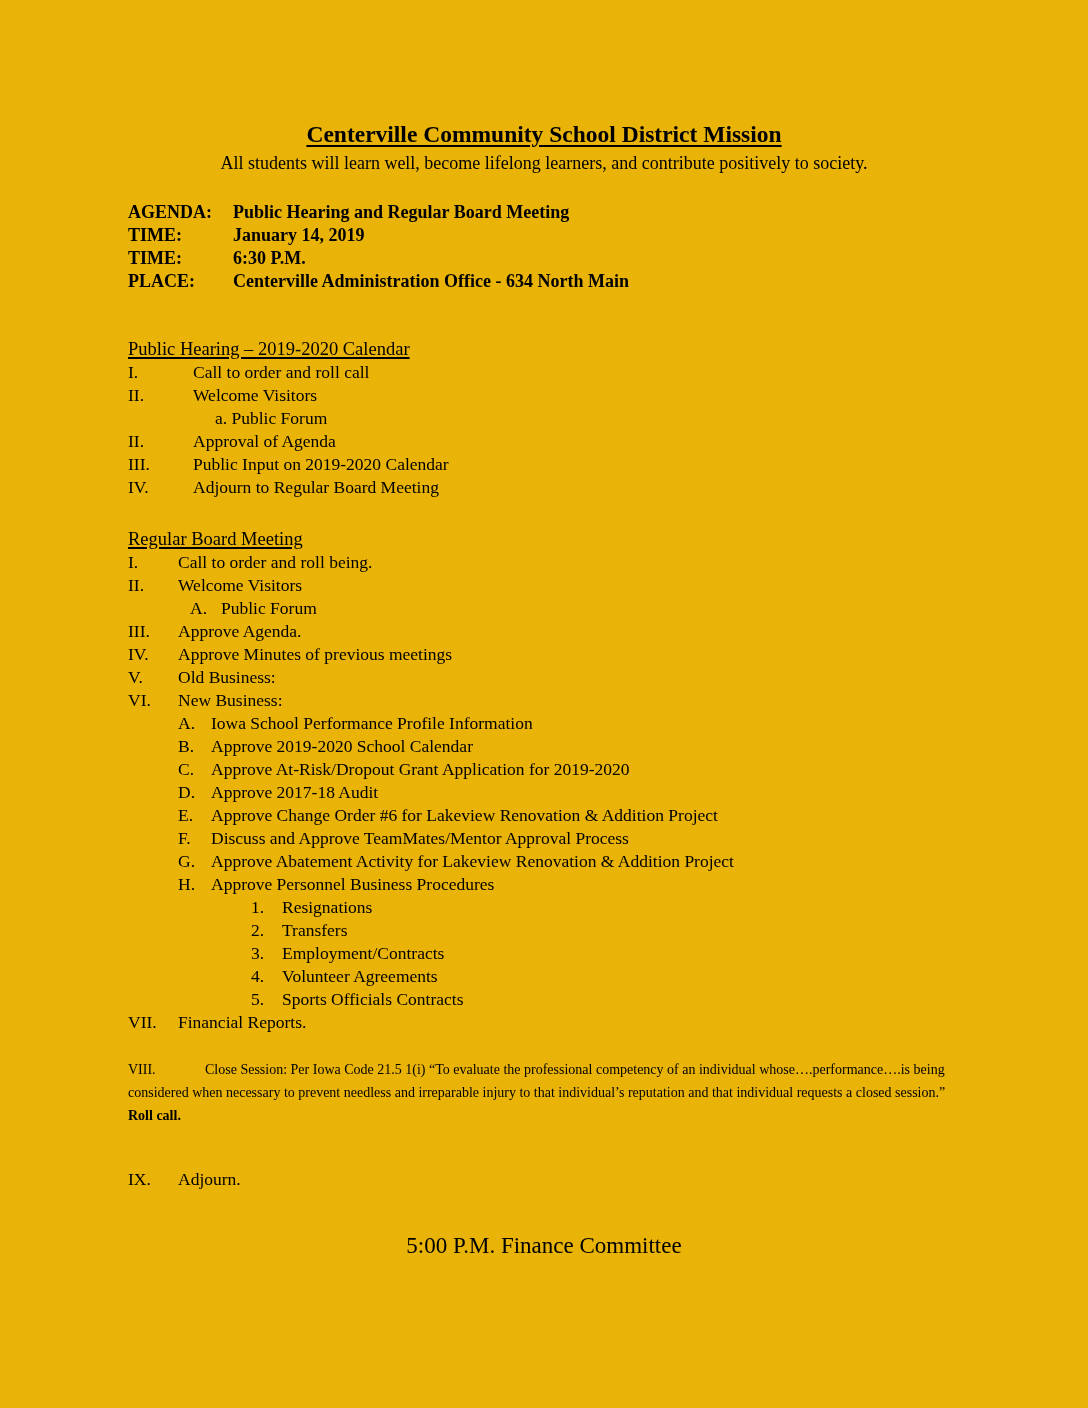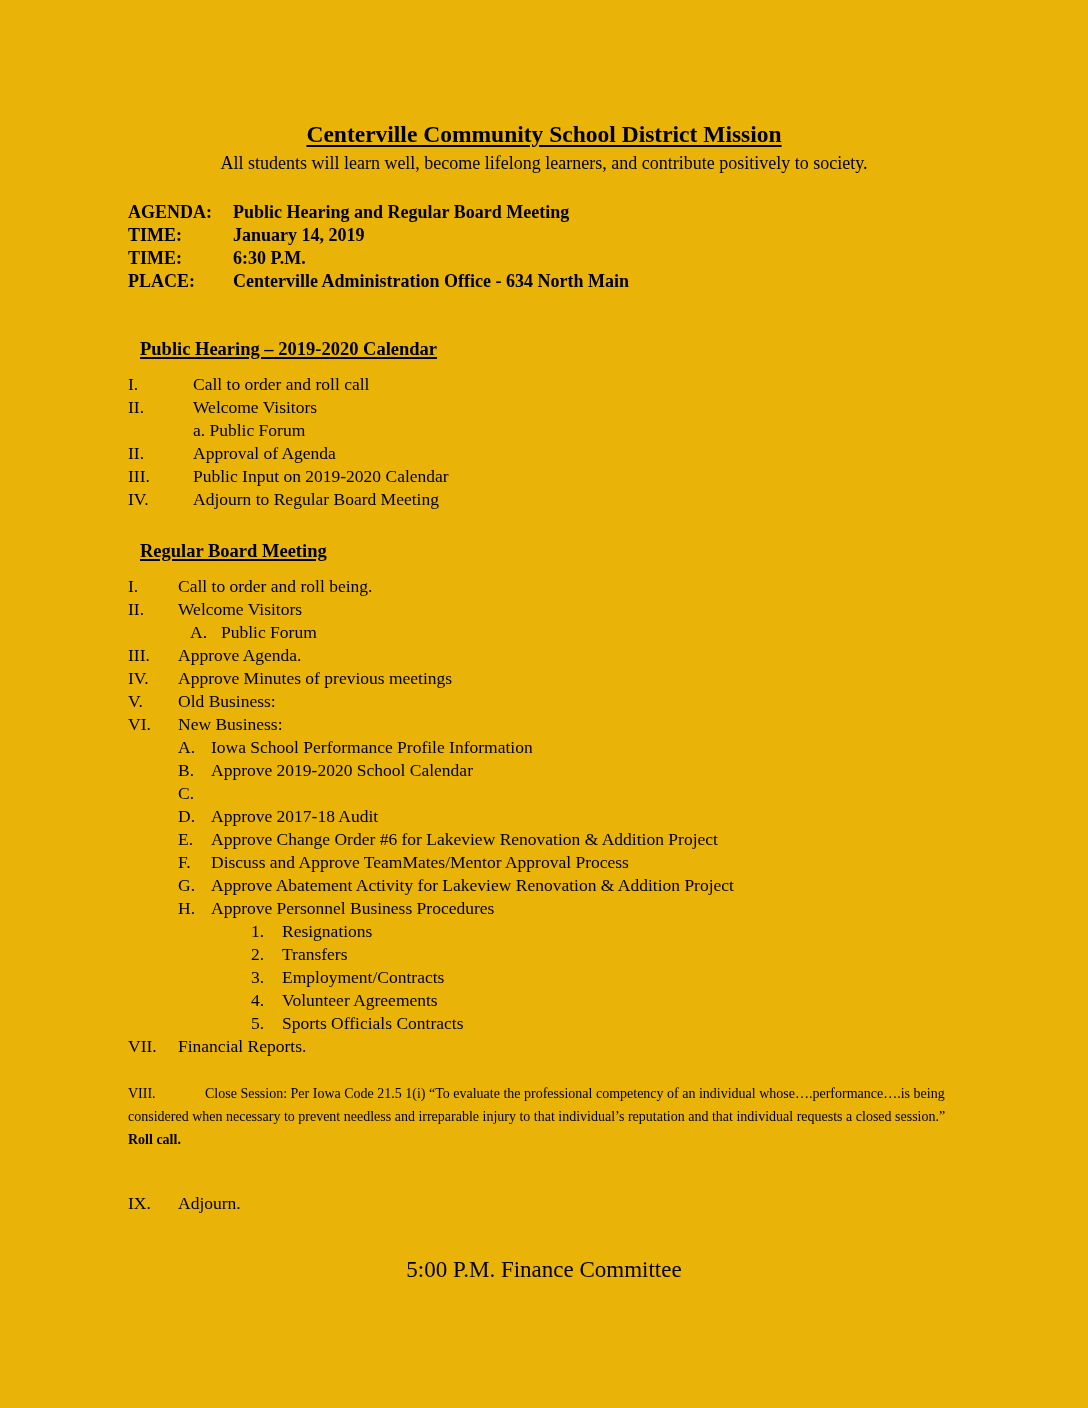--- a/index.html
+++ b/index.html
@@ -29,35 +29,35 @@
     font-size: 18px;
     font-weight: normal;
     line-height: 24px;
     margin-top: 2px;
   }
   .meta { margin-top: 26px; font-size: 18px; font-weight: bold; }
   .meta-row { display: flex; line-height: 23px; }
   .meta-label { width: 105px; flex: 0 0 auto; }
   .section { margin: 0; }
   .section-heading {
-    margin: 12px;
+    margin: 0;
     font-size: 18.5px;
-    font-weight: bold;
+    font-weight: normal;
     line-height: 24px;
     text-decoration: underline;
     text-decoration-thickness: 2px;
     text-underline-offset: 2px;
     display: inline-block;
   }
   .heading-ph { margin-top: 44px; }
   .heading-rb { margin-top: 28px; }
   .row { display: flex; line-height: 23px; font-size: 17.5px; }
   .ph .num { width: 65px; flex: 0 0 auto; }
   .rb .num { width: 50px; flex: 0 0 auto; }
-  .sub-a { margin-left: 65px; }
+  .sub-a { margin-left: 87px; }
   .rb .sub-pf { margin-left: 62px; }
   .rb .sub-pf .num { width: 31px; }
   .rb .sub-letter { margin-left: 50px; }
   .rb .sub-letter .num { width: 33px; }
   .rb .sub-number { margin-left: 123px; }
   .rb .sub-number .num { width: 31px; }
   .close-session {
     margin-top: 24px;
     font-size: 14px;
     line-height: 23px;
@@ -160,20 +160,21 @@
     <div class="row sub-letter">
       <span class="num">A.</span>
       <span class="txt">Iowa School Performance Profile Information</span>
     </div>
     <div class="row sub-letter">
       <span class="num">B.</span>
       <span class="txt">Approve 2019-2020 School Calendar</span>
     </div>
     <div class="row sub-letter">
       <span class="num">C.</span>
+      <span class="txt">Approve At-Risk/Dropout Grant Application for 2019-2020</span>
     </div>
     <div class="row sub-letter">
       <span class="num">D.</span>
       <span class="txt">Approve 2017-18 Audit</span>
     </div>
     <div class="row sub-letter">
       <span class="num">E.</span>
       <span class="txt">Approve Change Order #6 for Lakeview Renovation &amp; Addition Project</span>
     </div>
     <div class="row sub-letter">

